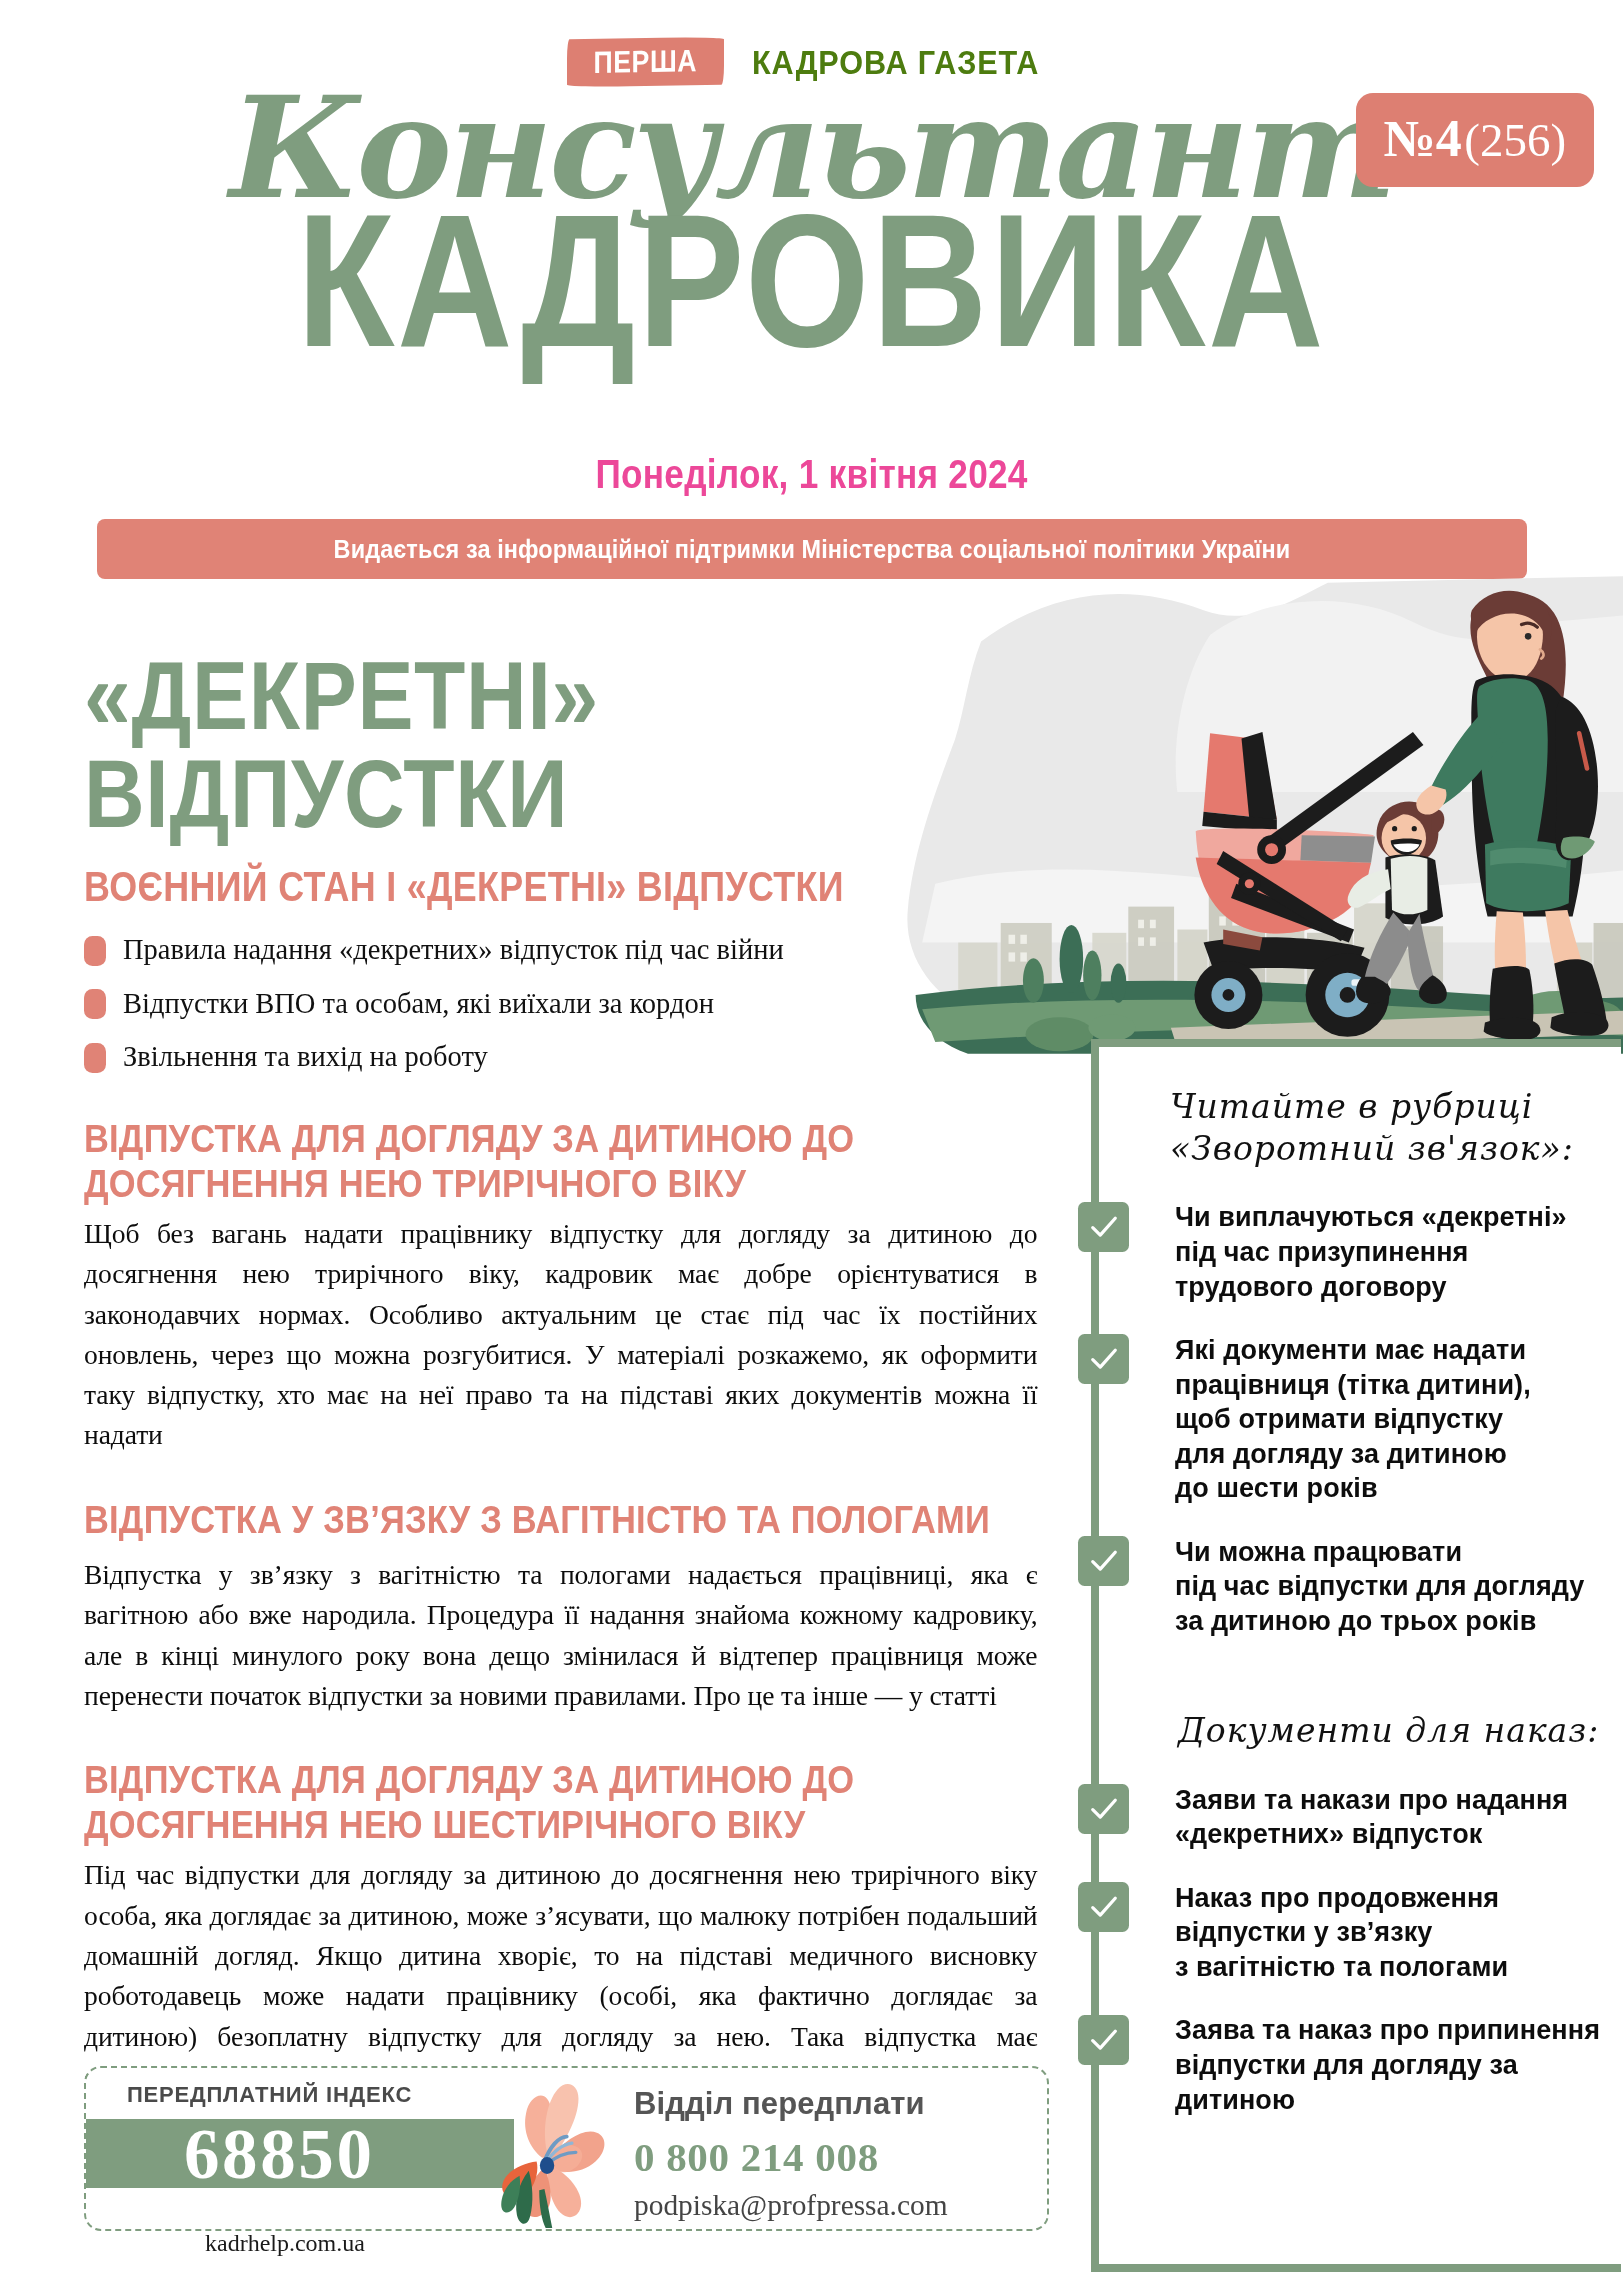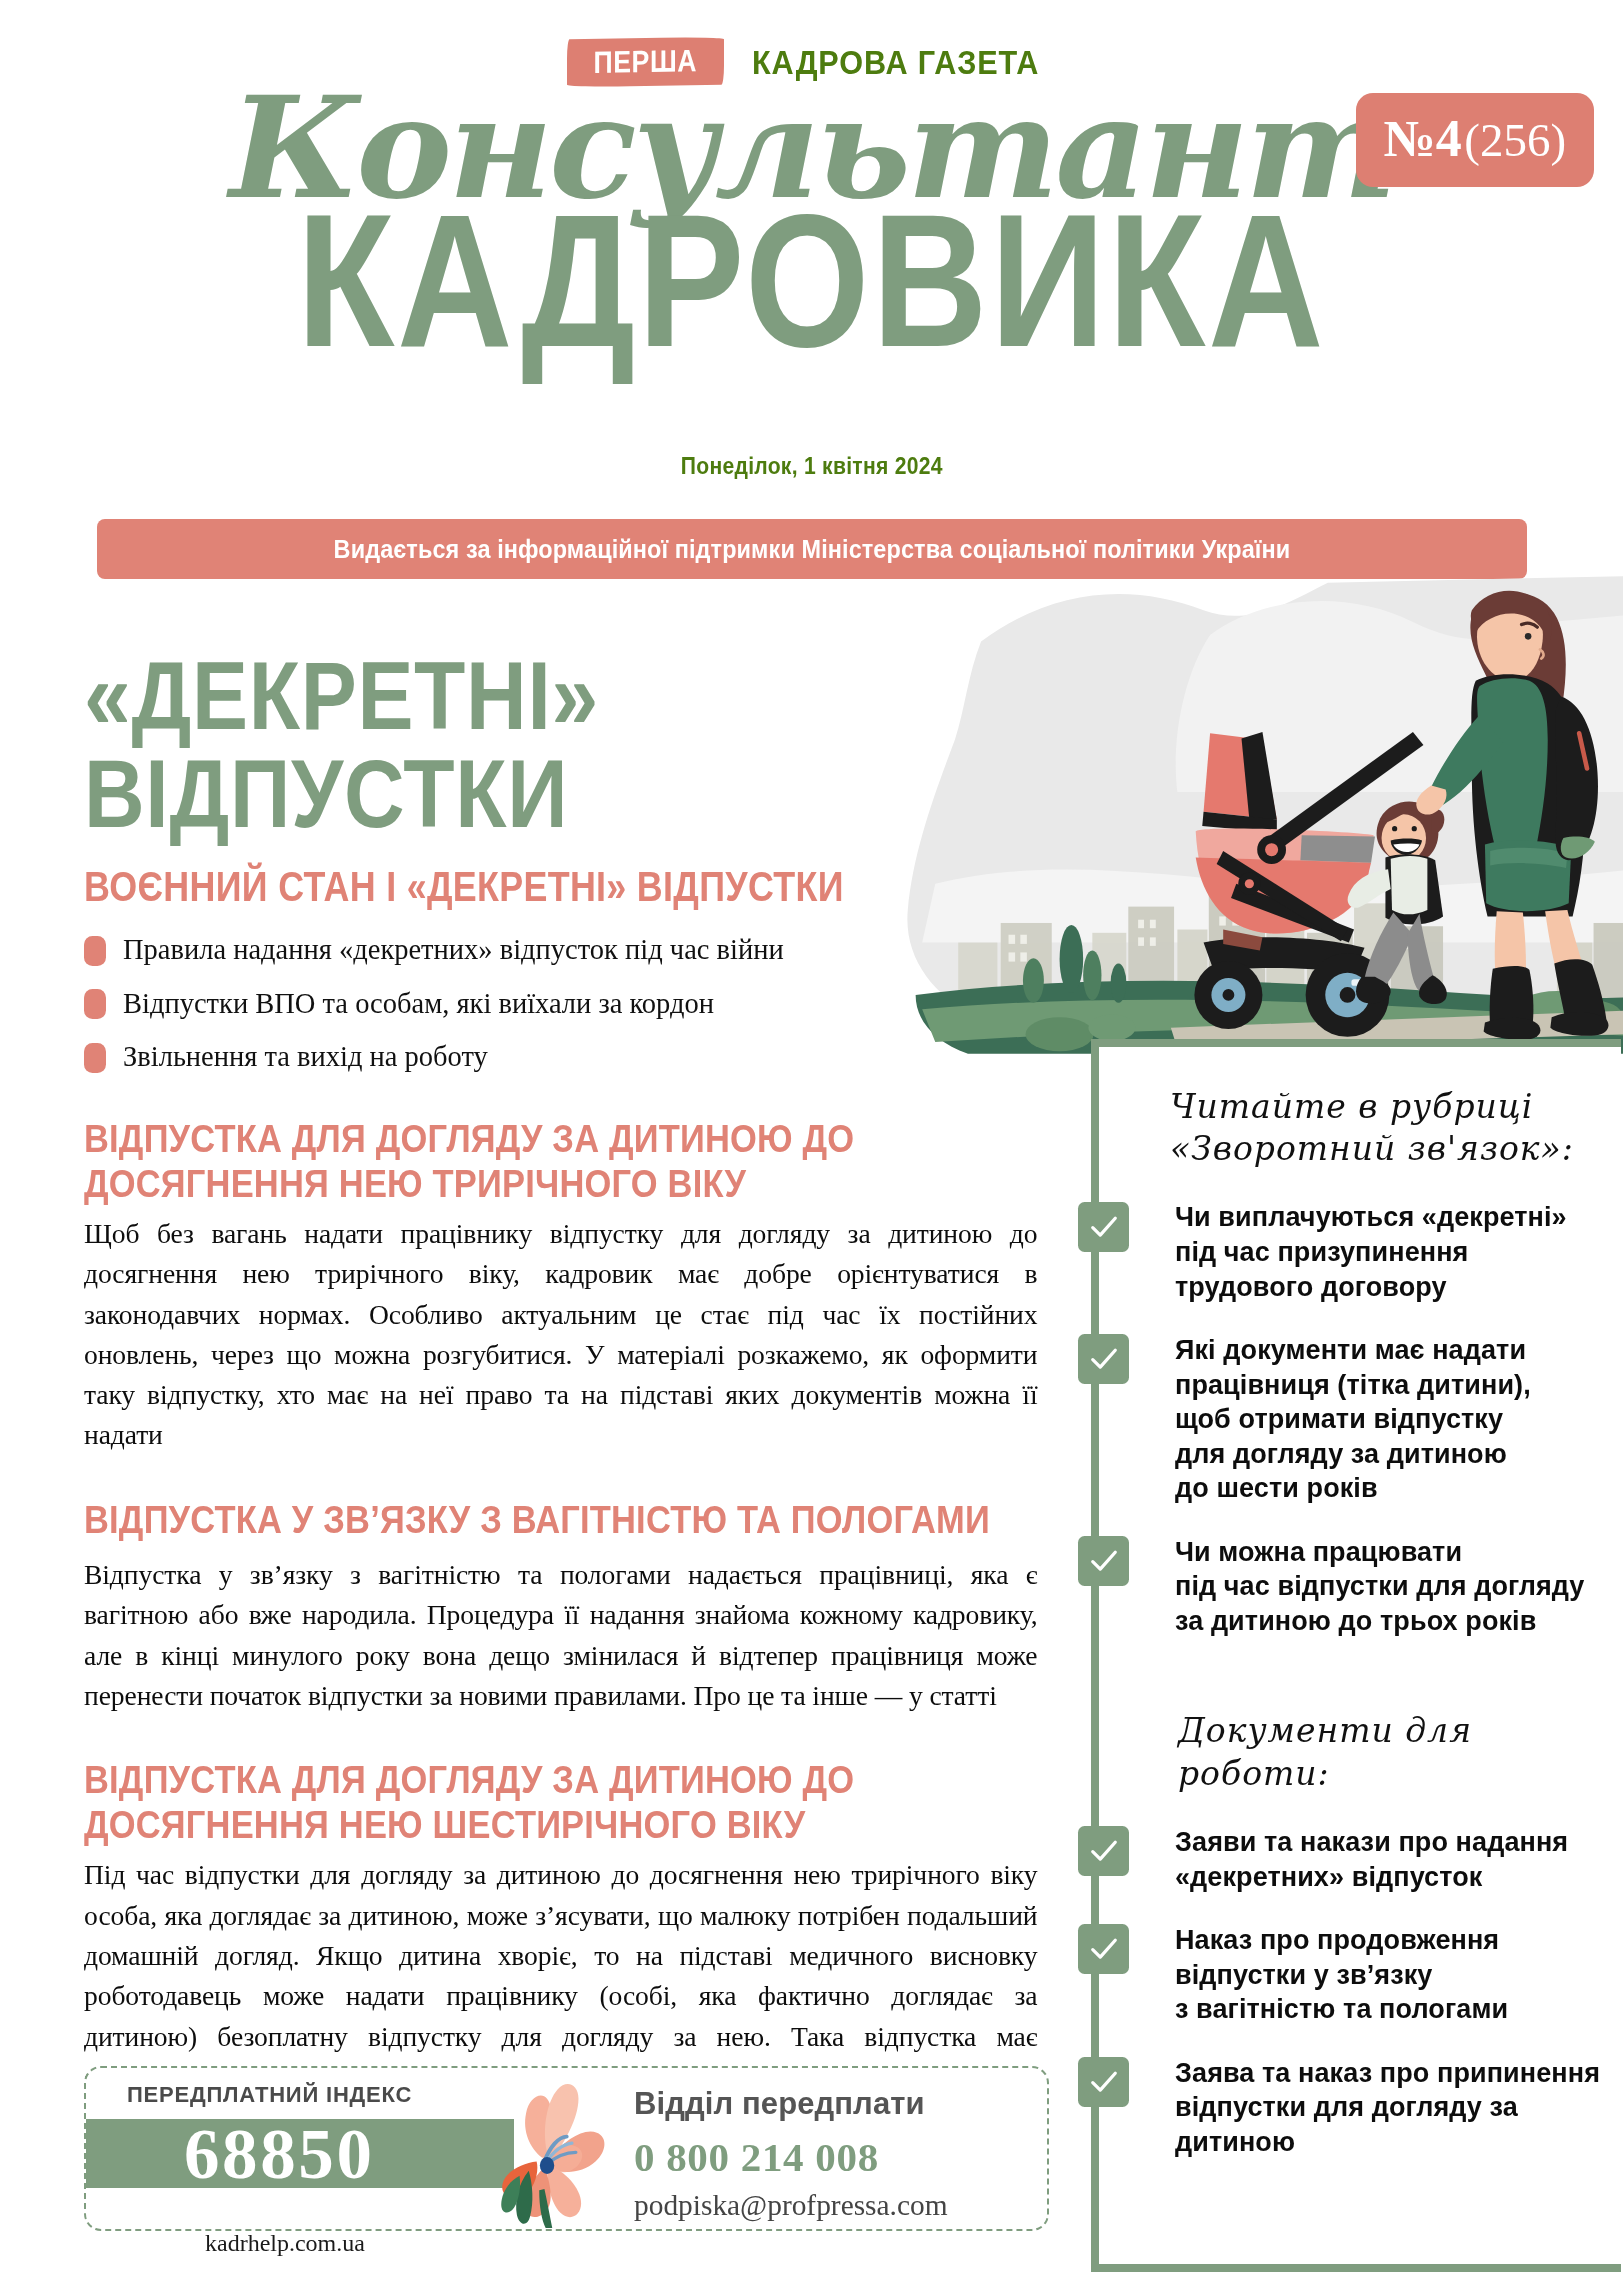--- a/index.html
+++ b/index.html
@@ -79,21 +79,21 @@
     font-family: "Liberation Serif", serif;
     line-height: 1;
     white-space: nowrap;
   }
   .issue-badge .num { font-weight: bold; font-size: 52px; }
   .issue-badge .paren { font-size: 47px; font-weight: normal; }
 
   .dateline {
     position: absolute; top: 452px; left: 0; width: 1623px;
     text-align: center;
-    font-weight: bold; font-size: 24px; color: #4d7c0f;
+    font-weight: bold; font-size: 40px; color: #ec4899;
     letter-spacing: 0.3px;
   }
   .dateline span { display:inline-block; transform: scaleX(0.88); }
 
   .ministry-bar {
     position: absolute; top: 519px; left: 97px;
     width: 1430px; height: 60px;
     background: #E08376;
     border-radius: 7.9px;
     display: flex; align-items: center; justify-content: center;
@@ -533,21 +533,21 @@
           <svg viewBox="0 0 24 24" fill="none">
               <path d="M3 12.5 L9 18.5 L21 5" stroke="#ffffff" stroke-width="2.6" stroke-linecap="round" stroke-linejoin="round"></path>
             </svg>
         </span>
         <span class="sb-text">Чи можна працювати
 під час відпустки для догляду
 за дитиною до трьох років</span>
       </li>
     </ul>
 
-    <div class="sb-script second">Документи для роботи:</div>
+    <div class="sb-script second">Документи для наказ:</div>
 
     <ul class="sb-list">
       <li class="sb-item">
         <span class="check-badge">
           <svg viewBox="0 0 24 24" fill="none">
               <path d="M3 12.5 L9 18.5 L21 5" stroke="#ffffff" stroke-width="2.6" stroke-linecap="round" stroke-linejoin="round"></path>
             </svg>
         </span>
         <span class="sb-text">Заяви та накази про надання
 «декретних» відпусток</span>

